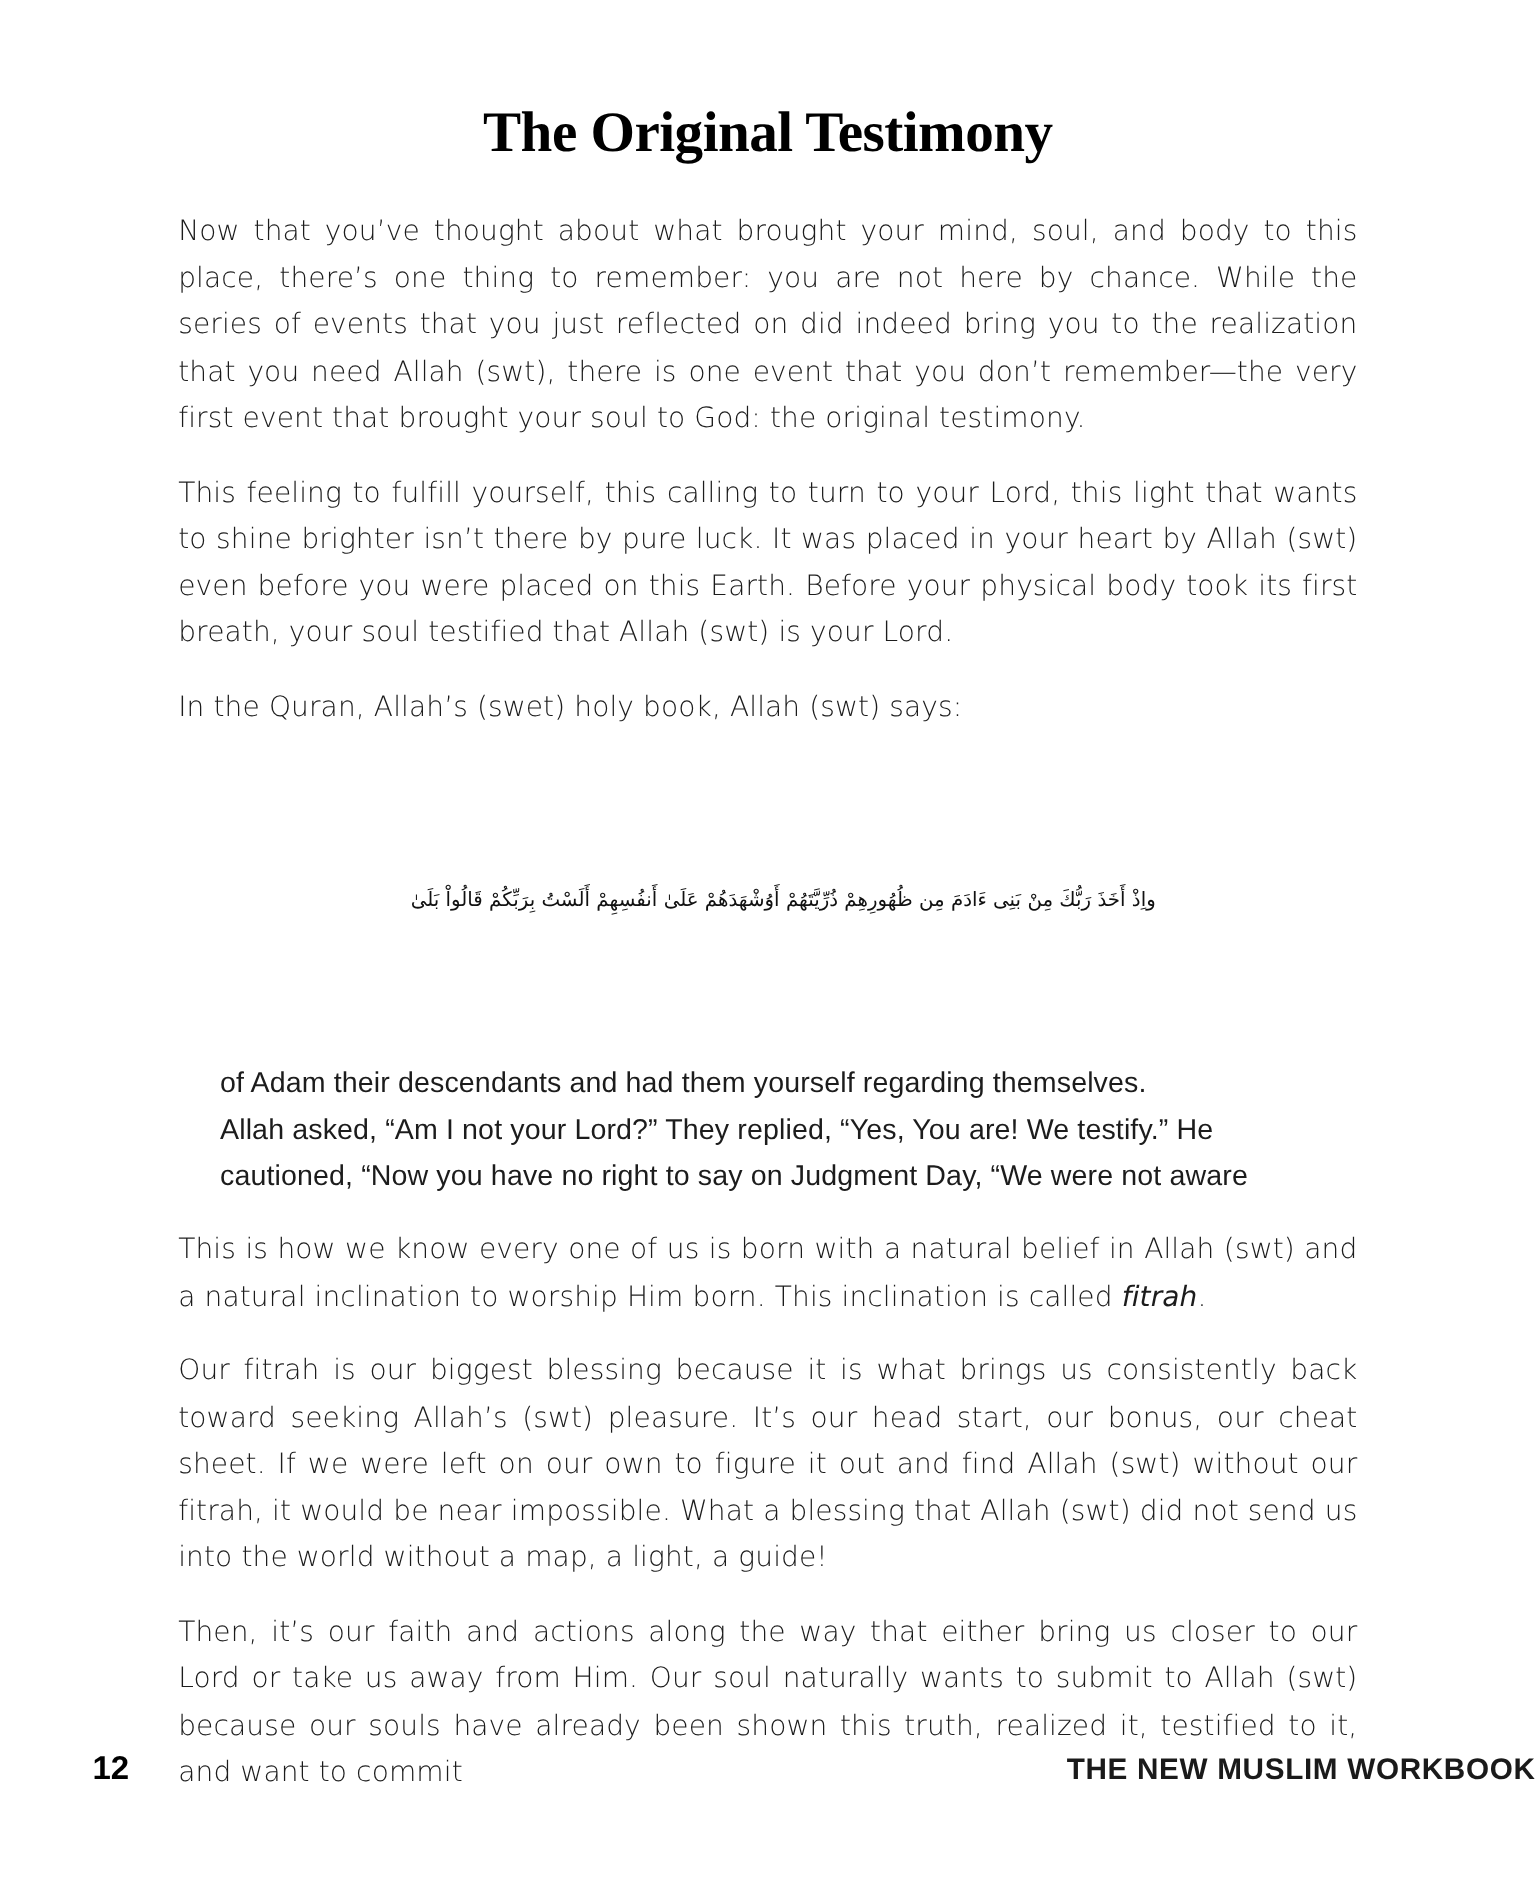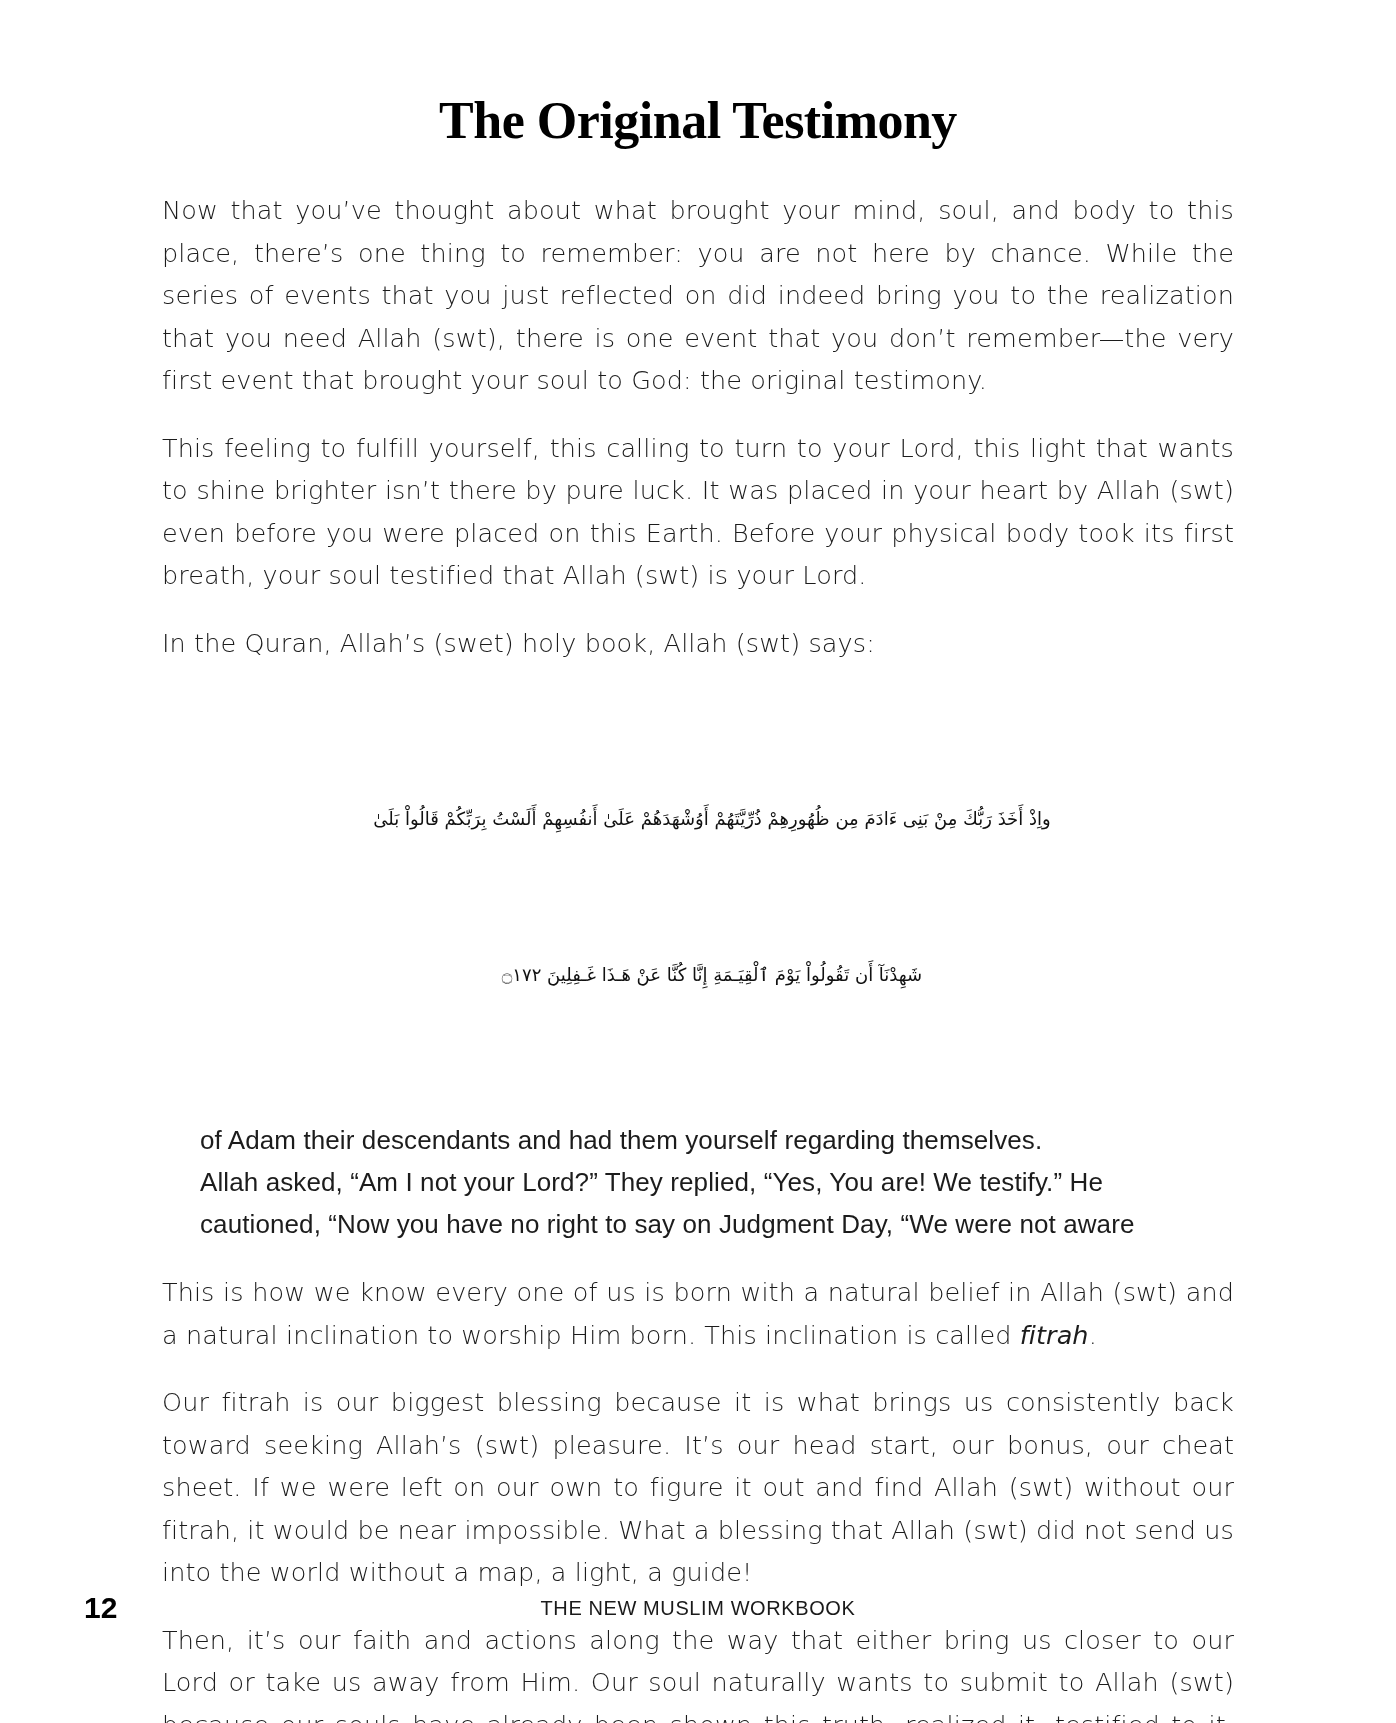--- a/index.html
+++ b/index.html
@@ -112,25 +112,25 @@
     font-weight: 700;
     font-size: 30px;
     color: #000000;
     line-height: 38px;
   }
   .running-head {
     position: absolute;
     left: 0;
     right: 0;
     top: 0;
-    text-align: center;
+    text-align: right;
     font-family: "Liberation Sans Narrow", "Liberation Sans", sans-serif;
     font-stretch: condensed;
-    font-weight: 400;
-    font-size: 20px;
+    font-weight: 700;
+    font-size: 27px;
     letter-spacing: 0.6px;
     color: #1a1a1a;
     line-height: 38px;
   }
 </style>
 </head>
 <body>
 
 <div class="page">
 
@@ -141,21 +141,20 @@
     <p class="body-para">Now that you’ve thought about what brought your mind, soul, and body to this place, there’s one thing to remember: you are not here by chance. While the series of events that you just reflected on did indeed bring you to the realization that you need Allah (swt), there is one event that you don’t remember—the very first event that brought your soul to God: the original testimony.</p>
 
     <p class="body-para">This feeling to fulfill yourself, this calling to turn to your Lord, this light that wants to shine brighter isn’t there by pure luck. It was placed in your heart by Allah (swt) even before you were placed on this Earth. Before your physical body took its first breath, your soul testified that Allah (swt) is your Lord.</p>
 
     <p class="body-para no-justify">In the Quran, Allah’s (swet) holy book, Allah (swt) says:</p>
 
     <div class="quote-block">
 
       <div class="arabic">
         <span class="arabic-line">واِذْ أَخَذَ رَبُّكَ مِنْ بَنِى ءَادَمَ مِن ظُهُورِهِمْ ذُرِّيَّتَهُمْ أَوُشْهَدَهُمْ عَلَىٰ أَنفُسِهِمْ أَلَسْتُ بِرَبِّكُمْ قَالُواْ بَلَىٰ</span>
-        <span class="arabic-line">شَهِدْنَآ أَن تَقُولُواْ يَوْمَ ٱلْقِيَـمَةِ إِنَّا كُنَّا عَنْ هَـذَا غَـفِلِينَ ۝١٧٢</span>
       </div>
 
       <div class="quote-translation">
         <span class="tline">of Adam their descendants and had them yourself regarding themselves.</span>
         <span class="tline">Allah asked, “Am I not your Lord?” They replied, “Yes, You are! We testify.” He</span>
         <span class="tline">cautioned, “Now you have no right to say on Judgment Day, “We were not aware</span>
       </div>
 
     </div>
 

